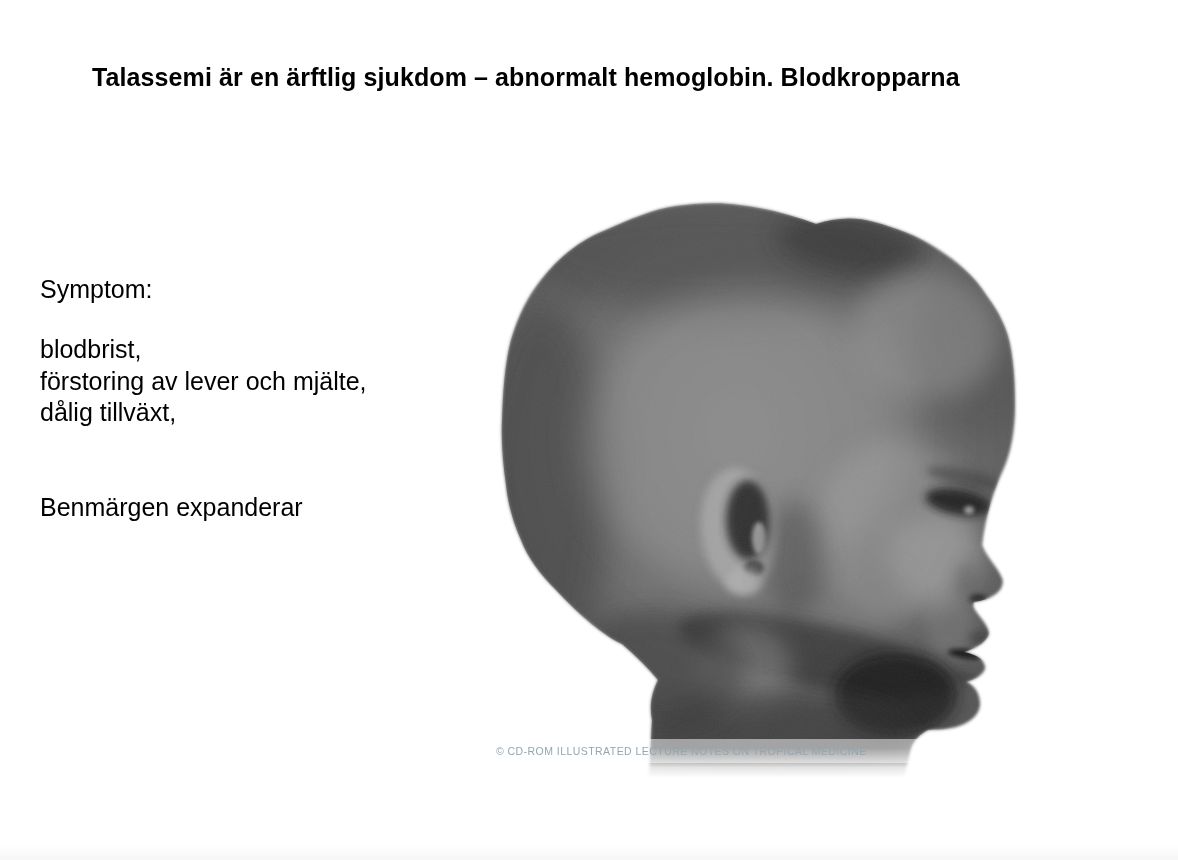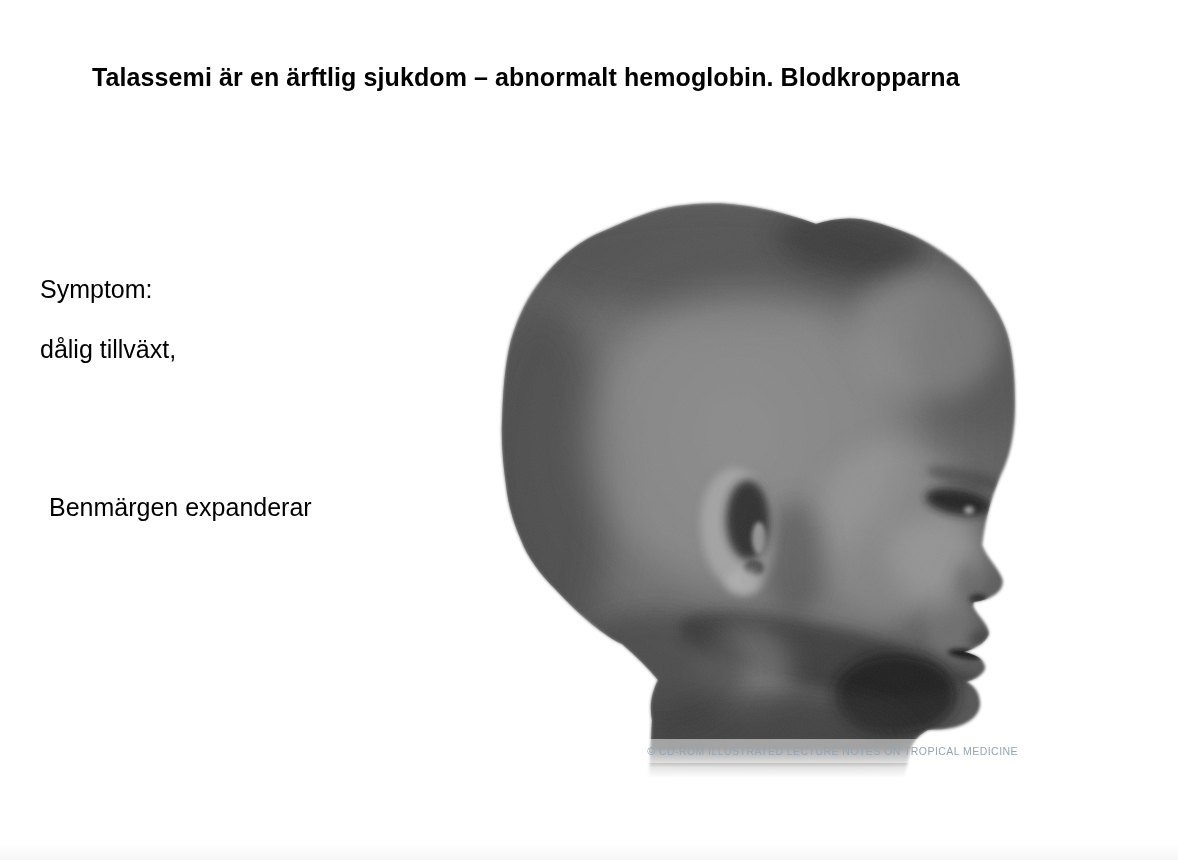--- a/index.html
+++ b/index.html
@@ -16,32 +16,32 @@
     font-size:25px;line-height:32px;font-weight:bold;
     letter-spacing:0.1px;
   }
   .symptoms{
     position:absolute;left:40px;top:0;width:440px;
     font-size:25px;line-height:31.5px;font-weight:normal;
   }
   .symptoms-heading{position:absolute;left:0;top:254px;white-space:nowrap;margin-top:20px;}
   .symptoms-list{position:absolute;left:0;top:334px;}
   .symptom-line{height:31.5px;white-space:nowrap;}
-  .symptoms-footer{position:absolute;left:9px;top:492px;white-space:nowrap;}
+  .symptoms-footer{position:absolute;left:0;top:492px;white-space:nowrap;}
   .photo{
     position:absolute;left:496px;top:200px;width:522px;height:578px;
   }
   .photo svg{position:absolute;left:0;top:0;}
   .caption-strip{
     position:absolute;left:0;top:539px;width:522px;height:24px;
     background:rgba(255,255,255,0.5);
   }
   .caption{
     position:absolute;left:0;top:539px;width:522px;height:24px;
-    line-height:24px;text-align:right;
+    line-height:24px;text-align:left;
     font-size:10.5px;letter-spacing:0.45px;
     color:#93a6b3;
     white-space:nowrap;
   }
   .bottom-fade{
     position:absolute;left:0;bottom:0;width:1178px;height:16px;
     background:linear-gradient(to bottom, rgba(0,0,0,0), rgba(0,0,0,0.035));
   }
 </style>
 </head>
@@ -49,20 +49,22 @@
 
 <div class="slide">
 
   <div class="title">
     <div>Talassemi är en ärftlig sjukdom – abnormalt hemoglobin. Blodkropparna</div>
   </div>
 
   <div class="symptoms">
     <div class="symptoms-heading">Symptom:</div>
     <div class="symptoms-list">
+      <div class="symptom-line">blodbrist,</div>
+      <div class="symptom-line">förstoring av lever och mjälte,</div>
       <div class="symptom-line">dålig tillväxt,</div>
     </div>
     <div class="symptoms-footer">Benmärgen expanderar</div>
   </div>
 
   <div class="photo">
     <svg width="522" height="578" viewBox="0 0 522 578" aria-hidden="true">
       <defs>
         <radialGradient id="gHead" cx="0.46" cy="0.40" r="0.78">
           <stop offset="0%" stop-color="#7d7d7d"></stop>

